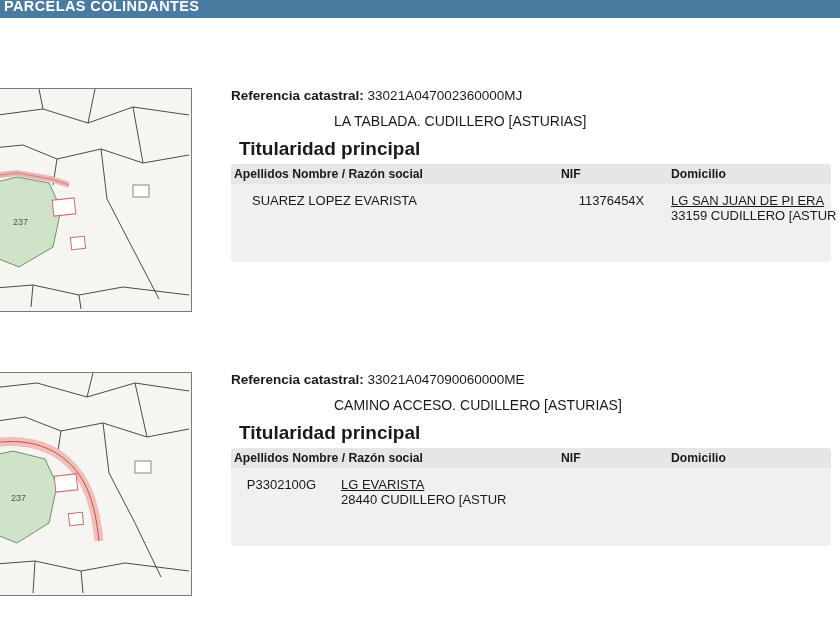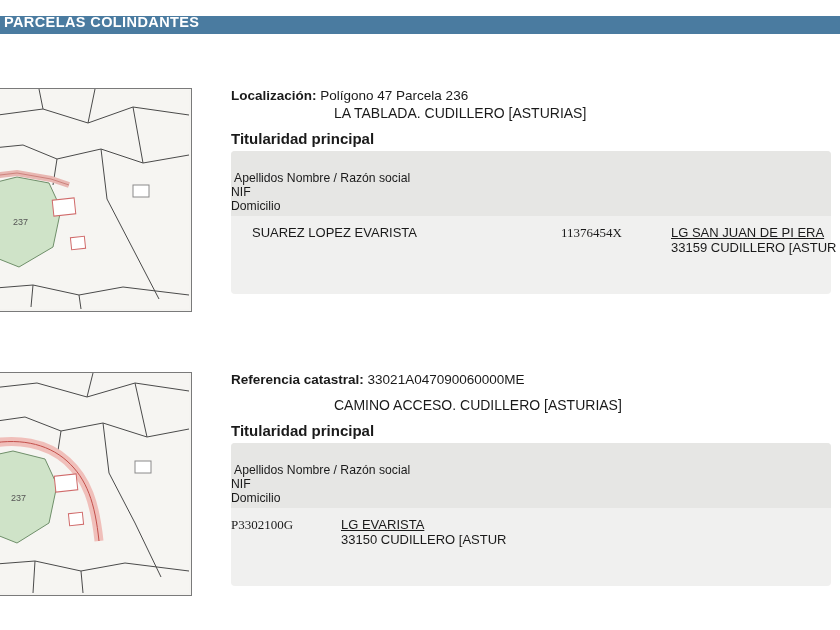--- a/index.html
+++ b/index.html
@@ -12,21 +12,21 @@
     height: 630px;
     font-family: "Liberation Sans", sans-serif;
     color: #1a1a1a;
     overflow: hidden;
     position: relative;
   }
 
   
   .banner {
     position: absolute;
-    top: 16px;
+    top: 0;
     left: 0;
     width: 840px;
     height: 18px;
     background: #4a7ba0;
     color: #ffffff;
     font-size: 14.5px;
     font-weight: bold;
     letter-spacing: 0.4px;
     line-height: 18px;
     padding-left: 4px;
@@ -80,53 +80,53 @@
   }
   .line-loc b { font-weight: bold; }
   .loc-second {
     font-size: 14px;
     margin-left: 103px;
     margin-bottom: 9px;
     white-space: nowrap;
   }
 
   .titularidad {
-    font-size: 15px;
+    font-size: 19px;
     font-weight: bold;
     margin-bottom: 4px;
+    margin-left: 8px;
   }
 
   .table {
     width: 600px;
     background: #f0f0ef;
     border-radius: 4px;
     padding: 0;
     box-sizing: border-box;
   }
   .thead {
     display: flex;
     font-size: 12.2px;
-    font-weight: normal;
-    padding: 20px 0 3px 0;
+    font-weight: bold;
+    padding: 3px 0 3px 0;
     background: #e6e6e4;
     border-radius: 4px 4px 0 0;
-    flex-direction: column;
   }
   .col-nombre { width: 330px; padding-left: 3px; box-sizing: border-box; }
   .col-nif    { width: 110px; box-sizing: border-box; }
   .col-dom    { width: 152px; box-sizing: border-box; }
 
   .trow {
     display: flex;
     font-size: 13px;
     padding-top: 9px;
     padding-bottom: 9px;
   }
   .trow .col-nombre { padding-left: 21px; }
-  .trow .col-nif { text-align: left; padding-right: 9px; font-family: Liberation Serif, serif; }
+  .trow .col-nif { text-align: center; padding-right: 9px; }
   .dom-l1 { white-space: nowrap; text-decoration: underline; }
   .dom-l2 { white-space: nowrap; }
 
   .table-pad { height: 30px; }
 
   
   .map-svg { display: block; }
 </style>
 </head>
 <body>
@@ -160,25 +160,25 @@
       <rect x="70" y="110" width="22" height="16" fill="#ffffff" stroke="#d06a6a" stroke-width="1" transform="rotate(-6 81 118)"></rect>
       <rect x="88" y="148" width="14" height="12" fill="#ffffff" stroke="#d06a6a" stroke-width="1" transform="rotate(-6 95 154)"></rect>
       <rect x="150" y="96" width="16" height="12" fill="#ffffff" stroke="#8a8a8a" stroke-width="1"></rect>
 
       <text x="30" y="136" font-family="Liberation Sans, sans-serif" font-size="9" fill="#555555">237</text>
       <text x="-1" y="118" font-family="Liberation Sans, sans-serif" font-size="9" fill="#555555">36</text>
     </svg>
   </div>
 
   <div class="info">
-
-    <div class="line-loc">
-      <b>Localización:</b>
-      <span class="val">Polígono 47 Parcela 236</span>
-    </div>
+    <div class="line-ref">
+      <b>Referencia catastral:</b>
+      <span class="val">33021A047002360000MJ</span>
+    </div>
+
     <div class="loc-second">LA TABLADA. CUDILLERO [ASTURIAS]</div>
 
     <div class="titularidad">Titularidad principal</div>
 
     <div class="table">
       <div class="thead">
         <div class="col-nombre">Apellidos Nombre / Razón social</div>
         <div class="col-nif">NIF</div>
         <div class="col-dom">Domicilio</div>
       </div>
@@ -238,19 +238,19 @@
     <div class="table">
       <div class="thead">
         <div class="col-nombre">Apellidos Nombre / Razón social</div>
         <div class="col-nif">NIF</div>
         <div class="col-dom">Domicilio</div>
       </div>
       <div class="trow">
         <div class="col-nif">P3302100G</div>
         <div class="col-dom">
           <div class="dom-l1">LG EVARISTA</div>
-          <div class="dom-l2">33150 CUDILLERO [ASTUR</div>
+          <div class="dom-l2">28440 CUDILLERO [ASTUR</div>
         </div>
       </div>
       <div class="table-pad"></div>
     </div>
   </div>
 </div>
 
 </body></html>

